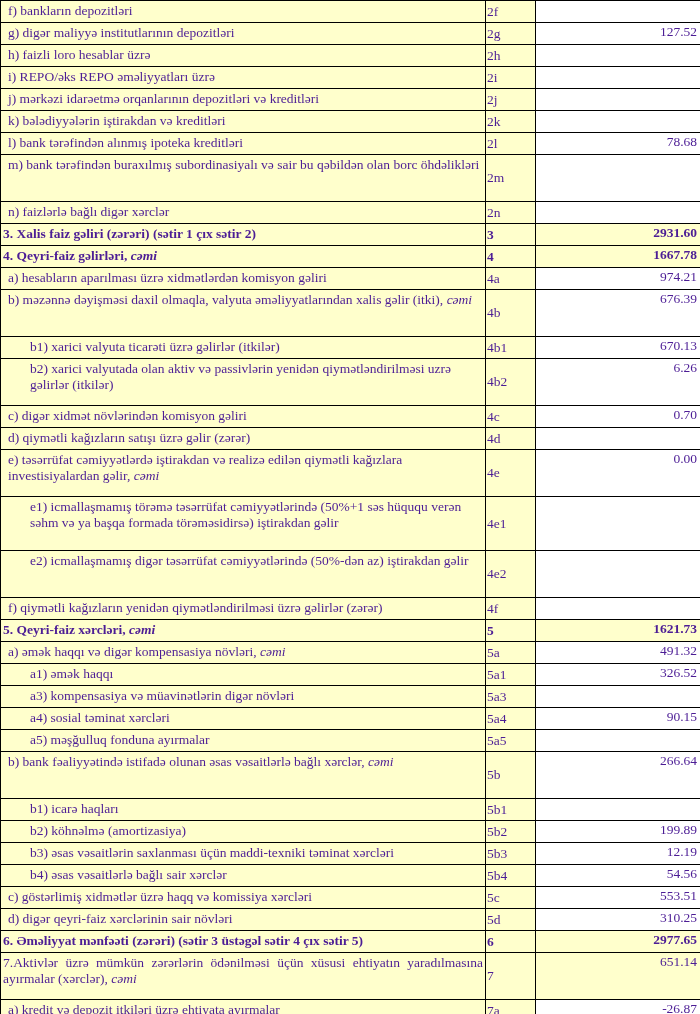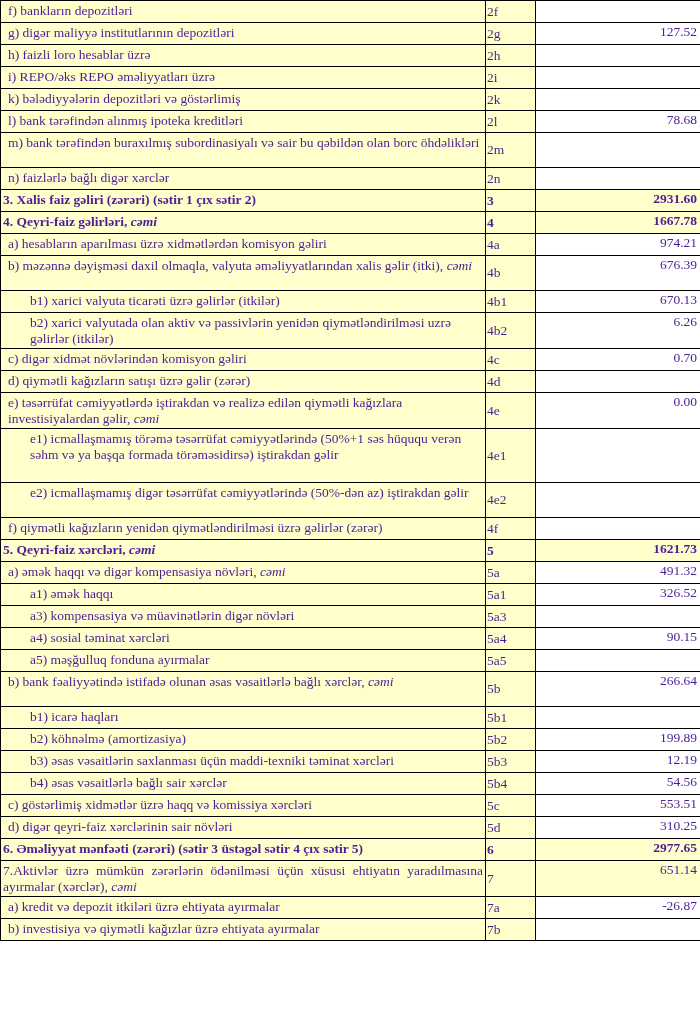--- a/index.html
+++ b/index.html
@@ -20,21 +20,21 @@
     padding-left: 28px;
   }
   td {
     border: 1px solid #000000;
     font-size: 13.5px;
     line-height: 16px;
     overflow: hidden;
     box-sizing: border-box;
   }
   tr { height: 22px; }
-  tr.lines-2 { height: 35px; }
+  tr.lines-2 { height: 47px; }
   tr.lines-3 { height: 54px; }
   td.label {
     background: #FFFFCC;
     vertical-align: top;
     padding: 2px 2px 1px 2px;
   }
   td.code {
     background: #FFFFCC;
     text-align: left;
     vertical-align: middle;
@@ -79,21 +79,26 @@
     <td class="label indent-1"><span>h) faizli loro hesablar üzrə</span></td>
     <td class="code">2h</td>
     <td class="value"></td>
   </tr>
         <tr class="lines-1">
     <td class="label indent-1"><span>i) REPO/əks REPO əməliyyatları üzrə</span></td>
     <td class="code">2i</td>
     <td class="value"></td>
   </tr>
         <tr class="lines-1">
-    <td class="label indent-1"><span>k) bələdiyyələrin depozitləri və göstərlimiş</span></td>
+    <td class="label indent-1"><span>j) mərkəzi idarəetmə orqanlarının depozitləri və kreditləri</span></td>
+    <td class="code">2j</td>
+    <td class="value"></td>
+  </tr>
+        <tr class="lines-1">
+    <td class="label indent-1"><span>k) bələdiyyələrin iştirakdan və kreditləri</span></td>
     <td class="code">2k</td>
     <td class="value"></td>
   </tr>
         <tr class="lines-1">
     <td class="label indent-1"><span>l) bank tərəfindən alınmış ipoteka kreditləri</span></td>
     <td class="code">2l</td>
     <td class="value">78.68</td>
   </tr>
         <tr class="lines-2">
     <td class="label indent-1"><span>m) bank tərəfindən buraxılmış subordinasiyalı və sair bu qəbildən olan borc öhdəlikləri</span></td>

